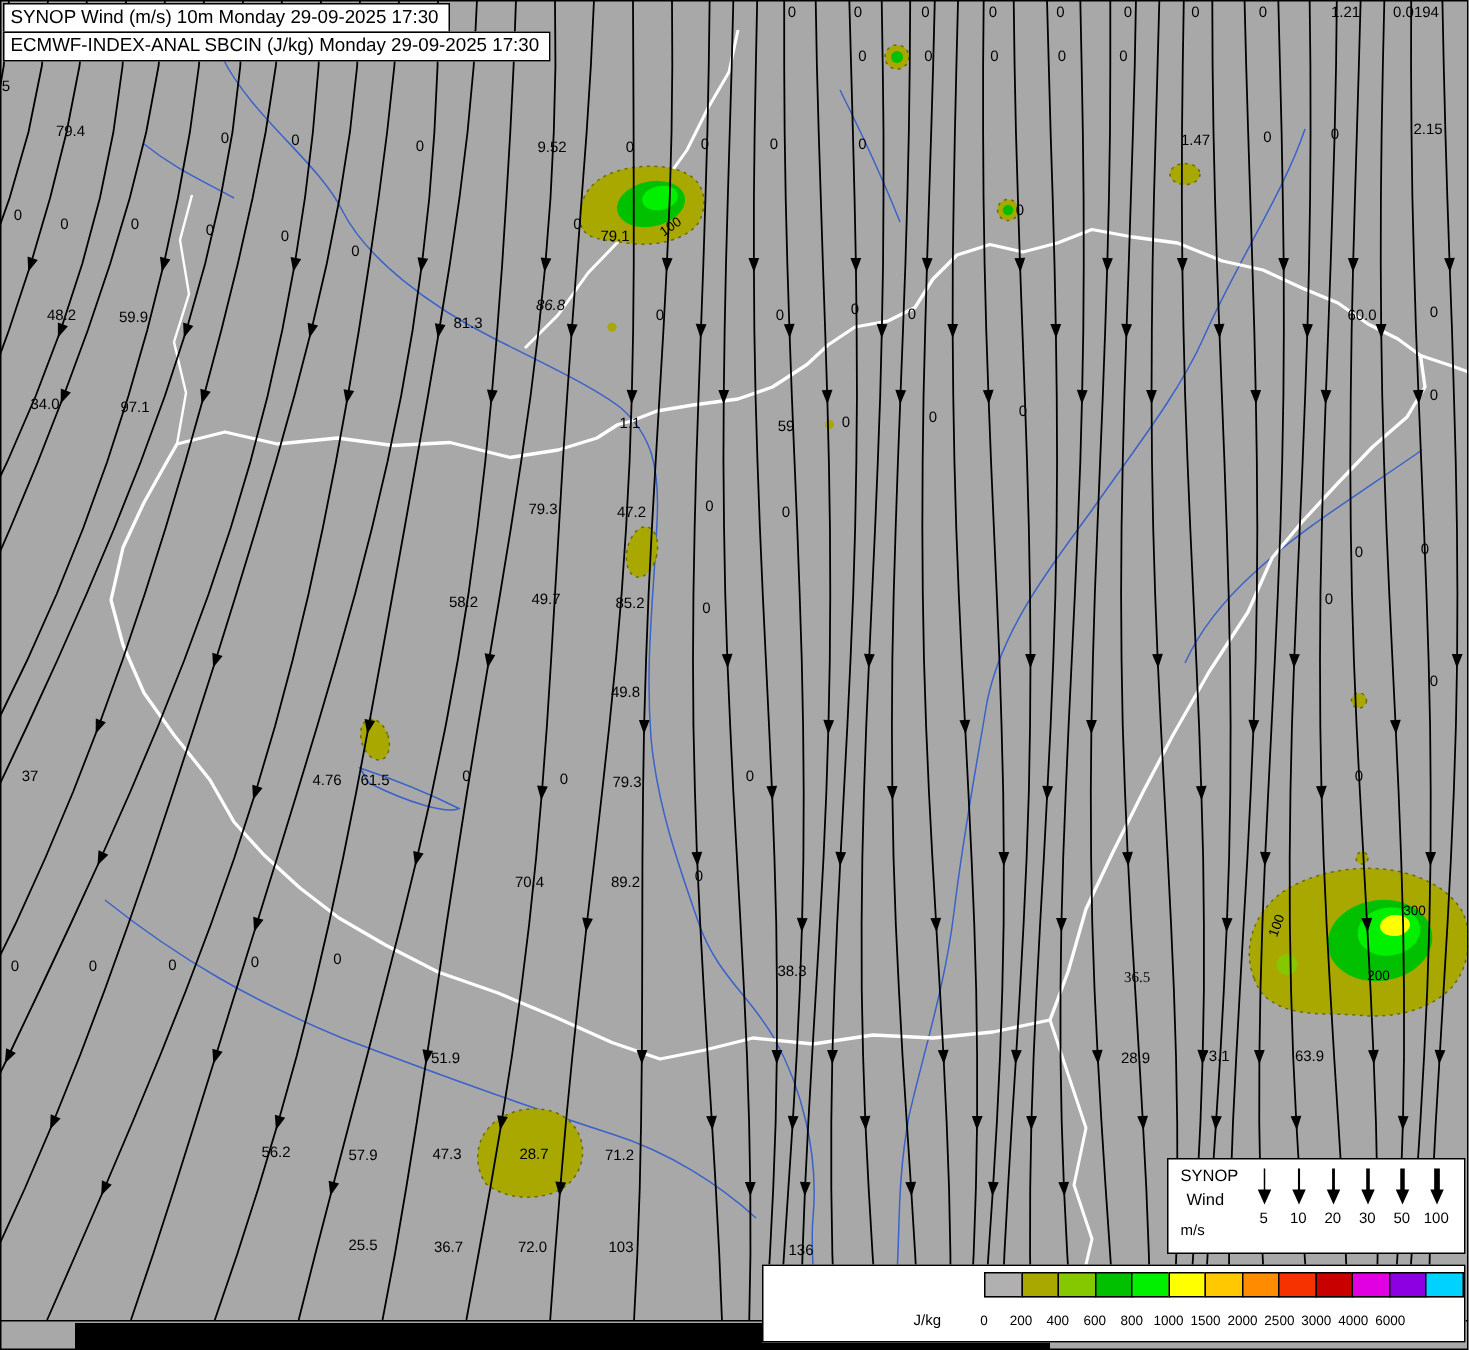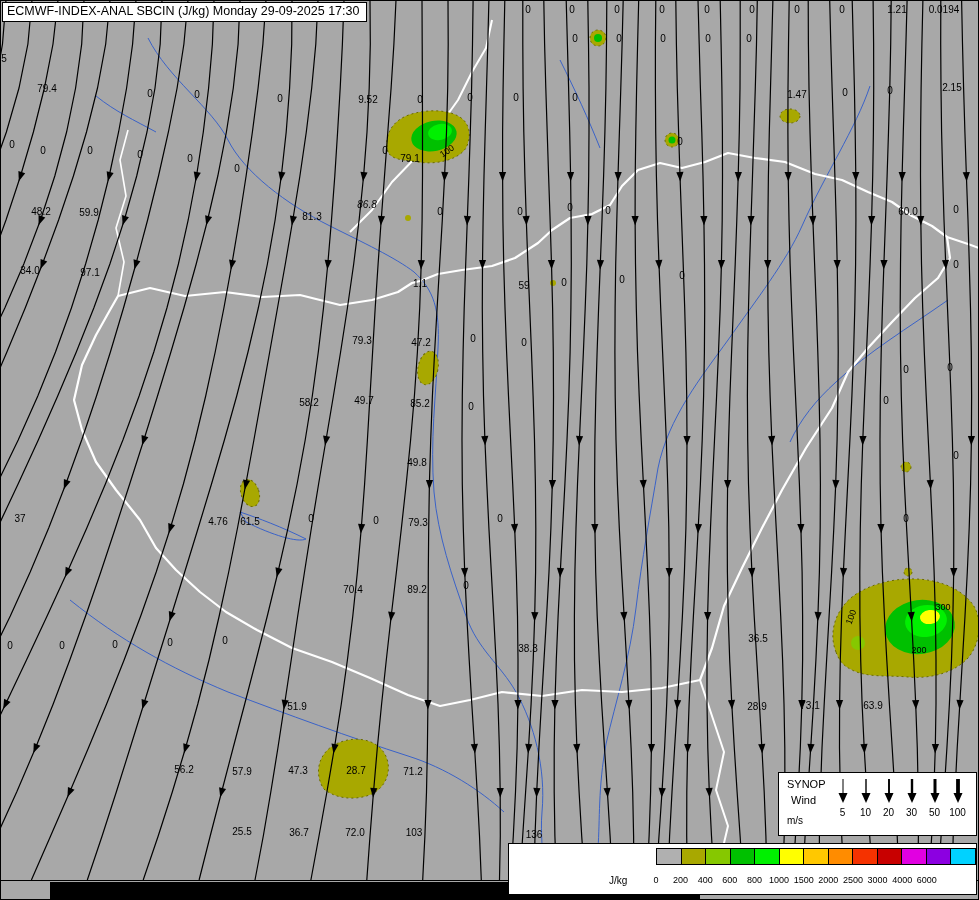--- a/index.html
+++ b/index.html
@@ -353,21 +353,21 @@
       <span class="mlabel" style="left: 906px; top: 518px;">0</span>
       <span class="mlabel" style="left: 353px; top: 589px;">70.4</span>
       <span class="mlabel" style="left: 417px; top: 589px;">89.2</span>
       <span class="mlabel" style="left: 466px; top: 585px;">0</span>
       <span class="mlabel" style="left: 10px; top: 645px;">0</span>
       <span class="mlabel" style="left: 62px; top: 645px;">0</span>
       <span class="mlabel" style="left: 115px; top: 644px;">0</span>
       <span class="mlabel" style="left: 170px; top: 642px;">0</span>
       <span class="mlabel" style="left: 225px; top: 640px;">0</span>
       <span class="mlabel" style="left: 528px; top: 648px;">38.3</span>
-      <span class="mlabel" style="left: 758px; top: 638px;">36.5</span>
+      <span class="mlabel" style="left: 758px; top: 652px; font-family: Liberation Serif, serif;">36.5</span>
       <span class="mlabel" style="left: 297px; top: 706px;">51.9</span>
       <span class="mlabel" style="left: 757px; top: 706px;">28.9</span>
       <span class="mlabel" style="left: 810px; top: 705px;">73.1</span>
       <span class="mlabel" style="left: 873px; top: 705px;">63.9</span>
       <span class="mlabel" style="left: 184px; top: 769px;">56.2</span>
       <span class="mlabel" style="left: 242px; top: 771px;">57.9</span>
       <span class="mlabel" style="left: 298px; top: 770px;">47.3</span>
       <span class="mlabel" style="left: 356px; top: 770px;">28.7</span>
       <span class="mlabel" style="left: 413px; top: 771px;">71.2</span>
       <span class="mlabel" style="left: 242px; top: 831px;">25.5</span>
@@ -377,20 +377,21 @@
       <span class="mlabel" style="left: 534px; top: 834px;">136</span>
       <span class="mlabel" style="left: 447px; top: 151px; transform: translate(-50%, -50%) rotate(-35deg); font-size: 9px;">100</span>
       <span class="mlabel" style="left: 943px; top: 607px; font-size: 9px;">300</span>
       <span class="mlabel" style="left: 919px; top: 650px; font-size: 9px;">200</span>
       <span class="mlabel" style="left: 851px; top: 617px; transform: translate(-50%, -50%) rotate(-70deg); font-size: 9px;">100</span>
     </div>
 
   <div id="bottom-bar"></div>
 
   <div id="header">
+    <div class="hline">SYNOP Wind (m/s) 10m Monday 29-09-2025 17:30</div>
     <div class="hline">ECMWF-INDEX-ANAL SBCIN (J/kg) Monday 29-09-2025 17:30</div>
   </div>
 
   <div id="wind-legend">
     <div id="wind-title">SYNOP</div>
     <div id="wind-sub">Wind</div>
     <div id="wind-unit">m/s</div>
     <div id="wind-arrows">
         <div class="wcell">
           <svg width="22" height="28">

